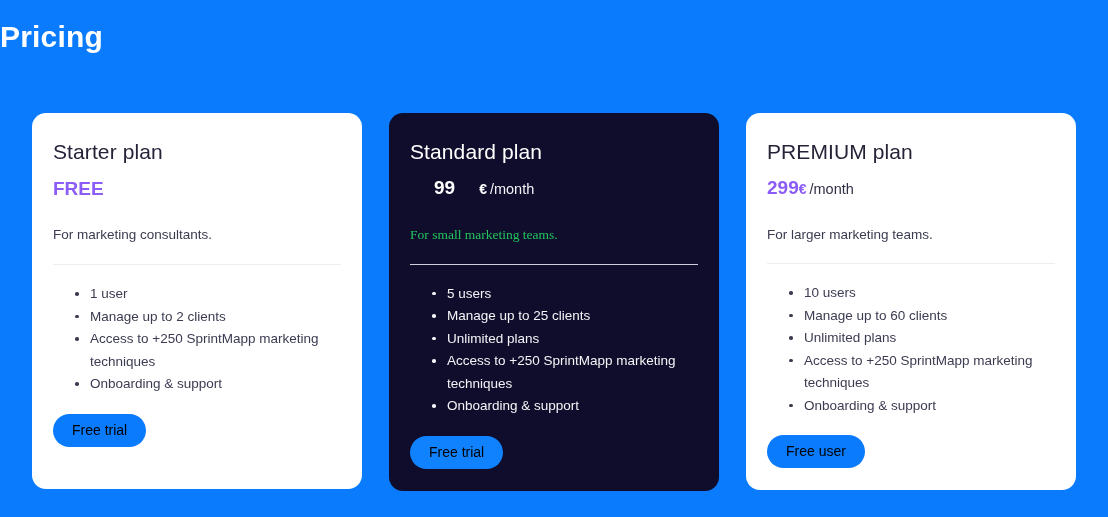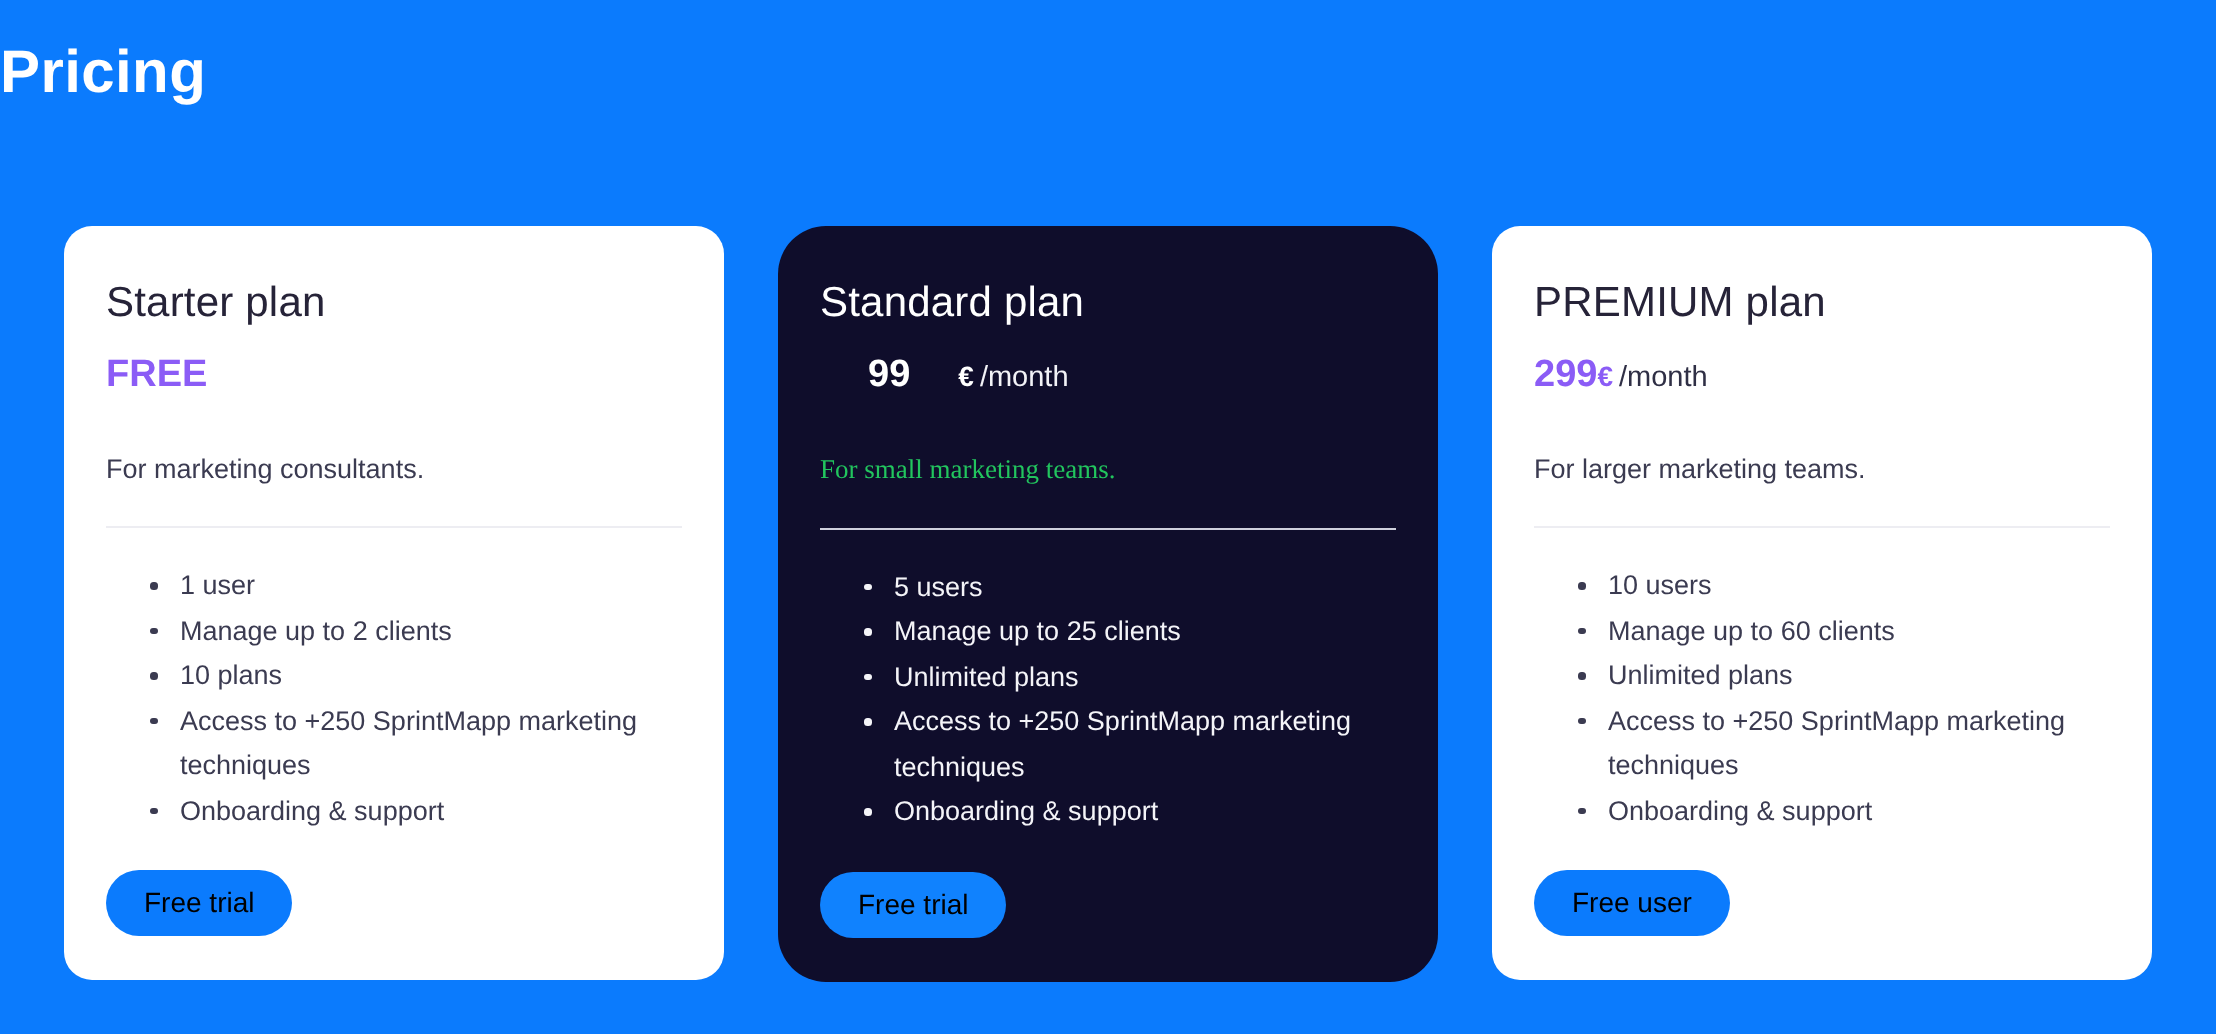--- a/index.html
+++ b/index.html
@@ -54,21 +54,20 @@
   .card.light {
     background: #ffffff;
     margin-top: 0px;
     min-height: 376px;
   }
 
   .card.dark {
     background: #0f0d2b;
     margin-top: 1px;
     min-height: 376px;
-    border-radius: 24px;
   }
 
   .plan-name {
     font-size: 21px;
     font-weight: normal;
     line-height: 1.2;
     margin: 0 0 14px 0;
     letter-spacing: 0.1px;
   }
   .card.light .plan-name { color: #262338; }
@@ -171,21 +170,20 @@
     <div class="card light">
       <div class="plan-name">Starter plan</div>
       <div class="price-row free">
         <span class="price-amount">FREE</span><span class="price-currency"></span><span class="price-period"></span>
       </div>
       <div class="plan-desc">For marketing consultants.</div>
       <hr class="divider">
       <ul class="features">
         <li>1 user</li>
         <li>Manage up to 2 clients</li>
-        <li>10 plans</li>
         <li>Access to +250 SprintMapp marketing techniques</li>
         <li>Onboarding &amp; support</li>
       </ul>
       <button class="cta">Free trial</button>
     </div>
 
     <div class="card dark">
       <div class="plan-name">Standard plan</div>
       <div class="price-row">
         <span class="price-amount">99</span><span class="price-currency">€</span><span class="price-period">/month</span>

